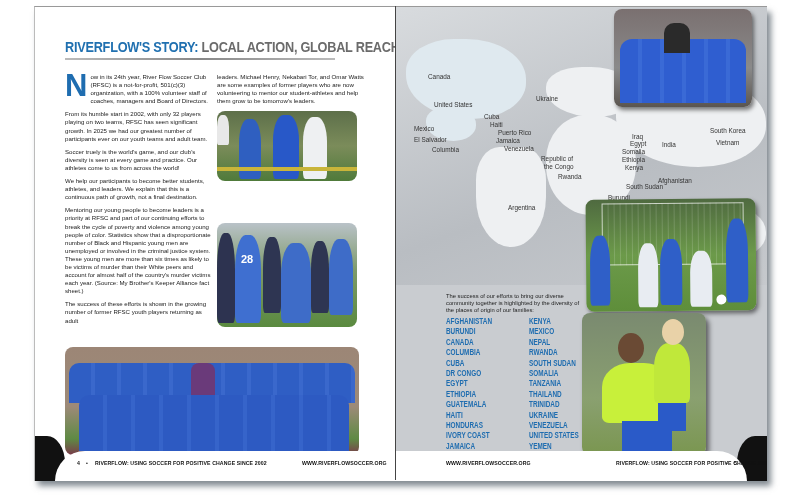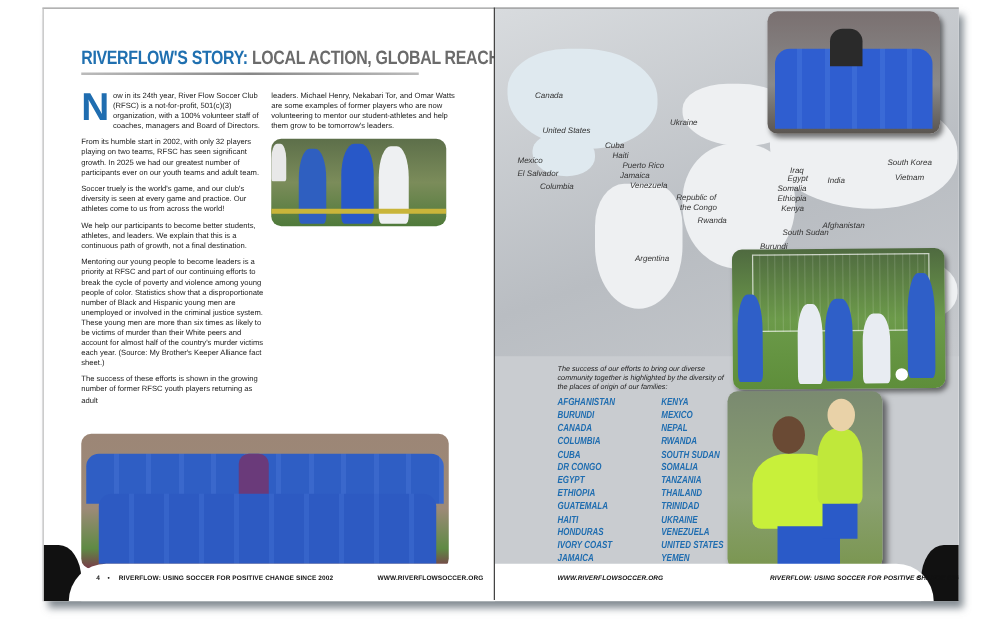--- a/index.html
+++ b/index.html
@@ -1,20 +1,20 @@
 <!DOCTYPE html>
 <html><head>
 <meta charset="utf-8">
 <style>
   html,body{margin:0;padding:0;}
   body{width:800px;height:500px;background:#ffffff;position:relative;overflow:hidden;font-family:"Liberation Sans",sans-serif;}
   .spread{position:absolute;left:34px;top:6px;width:733px;height:474px;box-shadow:4px 6px 6px rgba(90,100,110,0.75);}
   .page{position:absolute;top:0;height:474px;overflow:hidden;}
   .left{left:0;width:361px;background:#fff;border-left:1px solid #bbb;border-top:1px solid #999;}
-  .right{left:362px;width:371px;background:#c9ccd0;border-top:1px solid #999;font-style:italic;}
+  .right{left:362px;width:371px;background:#c9ccd0;border-top:1px solid #999;}
   .gutter{position:absolute;left:361px;top:0;width:1px;height:474px;background:#444;}
   .title{position:absolute;left:30px;top:31px;font-family:"Liberation Sans",sans-serif;font-weight:bold;font-size:15.5px;letter-spacing:-0.3px;transform:scaleX(0.82);transform-origin:left top;white-space:nowrap;}
   .title .a{color:#2070b0;}
   .title .b{color:#6b6b6b;}
   .title-rule{position:absolute;left:30px;top:51px;width:270px;height:2px;background:linear-gradient(90deg,#bbb,#888,#bbb);}
   .col{position:absolute;font-size:6.1px;line-height:8.1px;color:#222;}
   .col p{margin:0 0 5px 0;}
   .dropcap{float:left;font-weight:bold;color:#1f6db0;font-size:31px;line-height:24px;margin:1px 3px 0 0;font-family:"Liberation Sans",sans-serif;}
   .photo{position:absolute;border-radius:8px;overflow:hidden;}
   .footer{position:absolute;bottom:0;height:30px;background:#fff;}
@@ -53,20 +53,29 @@
     </div>
 
     <div class="photo" style="left:182px;top:104px;width:140px;height:70px;background:linear-gradient(180deg,#5d6f4a 0%,#7b8c5a 50%,#4f7a3a 100%);">
       <div class="fig" style="left:22px;top:8px;width:22px;height:60px;background:#2f5fc0;"></div>
       <div class="fig" style="left:56px;top:4px;width:26px;height:64px;background:#2858c8;"></div>
       <div class="fig" style="left:86px;top:6px;width:24px;height:62px;background:#eef0f2;"></div>
       <div class="fig" style="left:0;top:4px;width:12px;height:30px;background:#e8e8e8;"></div>
       <div style="position:absolute;left:0;top:56px;width:140px;height:4px;background:#c9b53a;"></div>
     </div>
 
+    <div class="photo" style="left:182px;top:216px;width:140px;height:104px;background:linear-gradient(180deg,#b9c2c8 0%,#7e9a6a 45%,#5a8a3f 100%);">
+      <div class="fig" style="left:0;top:10px;width:18px;height:90px;background:#2d3350;"></div>
+      <div class="fig" style="left:18px;top:12px;width:26px;height:88px;background:#3f6fd0;"></div>
+      <div style="position:absolute;left:24px;top:30px;font-size:11px;font-weight:bold;color:#fff;">28</div>
+      <div class="fig" style="left:46px;top:14px;width:18px;height:76px;background:#2e3552;"></div>
+      <div class="fig" style="left:64px;top:20px;width:30px;height:80px;background:#3e6cc8;"></div>
+      <div class="fig" style="left:94px;top:18px;width:18px;height:72px;background:#2e3552;"></div>
+      <div class="fig" style="left:112px;top:16px;width:24px;height:76px;background:#3e6cc8;"></div>
+    </div>
 
     <div class="photo" style="left:30px;top:340px;width:294px;height:108px;background:linear-gradient(180deg,#9c8676 0%,#9d8a78 55%,#5f8a44 85%,#7a3a4a 100%);">
       <div style="position:absolute;left:4px;top:16px;width:286px;height:40px;background:repeating-linear-gradient(90deg,#2f5ec4 0 22px,#3a68cc 22px 26px);border-radius:10px 10px 0 0;"></div>
       <div style="position:absolute;left:126px;top:16px;width:24px;height:40px;background:#6a3a7a;border-radius:8px 8px 0 0;"></div>
       <div style="position:absolute;left:14px;top:48px;width:270px;height:56px;background:repeating-linear-gradient(90deg,#2d5ac2 0 24px,#3664ca 24px 28px);border-radius:10px 10px 0 0;"></div>
     </div>
 
     <div class="curl" style="left:0;border-radius:0 60% 0 0;"></div>
     <div class="footer" style="left:20px;width:341px;border-top-left-radius:30px;">
       <span class="ftxt" style="left:22px;">4</span>

